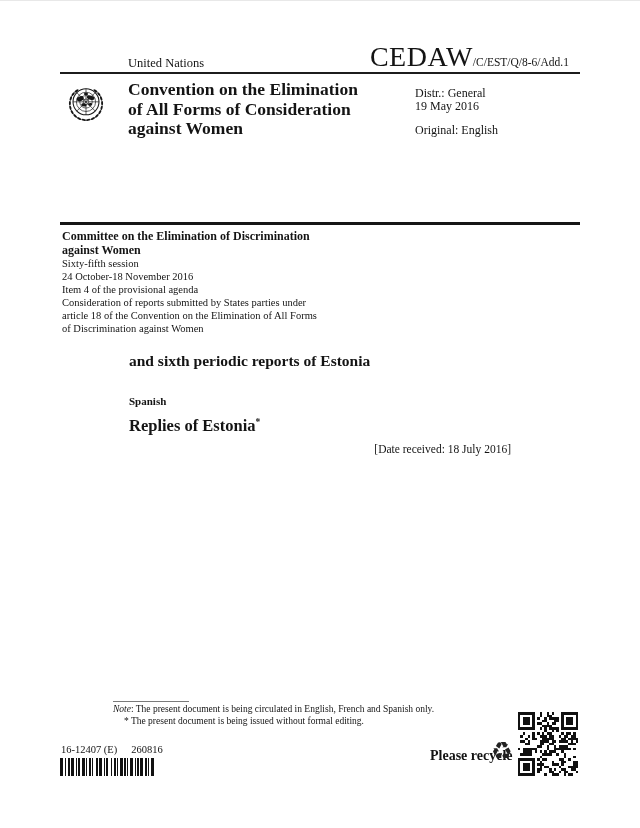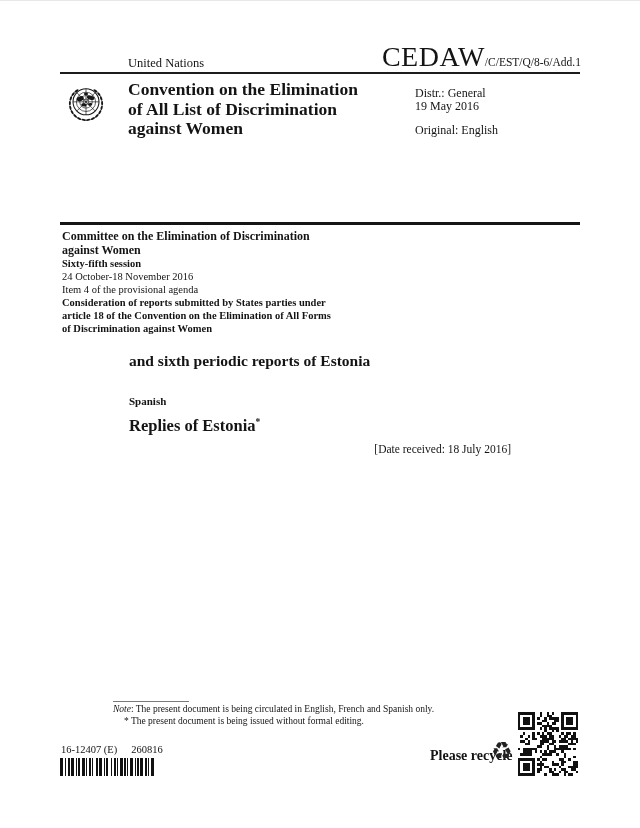--- a/index.html
+++ b/index.html
@@ -10,39 +10,39 @@
     margin: 1px auto;
     background: #ffffff;
     font-family: "Liberation Serif", "DejaVu Serif", serif;
     color: #141414;
     overflow: hidden;
   }
   .abs { position: absolute; }
 
   
   .org-name { left: 128px; top: 55px; font-size: 12.5px; }
-  .symbol-block { top: 40px; right: 59px; display: flex; align-items: baseline; }
+  .symbol-block { top: 40px; right: 71px; display: flex; align-items: baseline; }
   .symbol-main { font-size: 28px; letter-spacing: 0.5px; }
   .symbol-suffix { font-size: 11.5px; }
   .header-rule { left: 60px; top: 71px; width: 520px; height: 1.5px; background: #1c1c1c; }
 
   
   .emblem { left: 60px; top: 79px; width: 52px; height: 52px; }
   .masthead-title {
     left: 128px; top: 79px; width: 300px;
     font-size: 17.5px; font-weight: bold; line-height: 19.5px;
   }
   .distr-block { left: 415px; top: 86px; font-size: 12px; line-height: 12.5px; }
   .distr-original { margin-top: 12px; }
 
   
   .section-rule { left: 60px; top: 221px; width: 520px; height: 2.5px; background: #151515; }
   .committee { left: 62px; top: 229px; font-size: 10.5px; line-height: 13px; }
   .committee-name { font-size: 12px; font-weight: bold; line-height: 13.5px; }
-  .bold { font-weight: bold; }
+  .bold { font-weight: normal; }
 
   
   .doc-title {
     left: 129px; top: 350px; width: 475px;
     font-size: 15.5px; font-weight: bold; line-height: 19px;
   }
   .addendum { left: 129px; top: 394px; font-size: 11px; font-weight: bold; }
   .replies { left: 129px; top: 415px; font-size: 16.5px; font-weight: bold; }
   .replies sup { font-size: 9.5px; vertical-align: super; }
   .date-received { top: 442px; right: 129px; font-size: 11.5px; }
@@ -116,21 +116,21 @@
         <ellipse cx="76.57218632176549" cy="61.966180322211684" rx="1.9" ry="4.6" transform="rotate(-149 76.57218632176549 61.966180322211684)"></ellipse>
         <ellipse cx="80.07916751455589" cy="53.4995787635897" rx="1.9" ry="4.6" transform="rotate(-166 80.07916751455589 53.4995787635897)"></ellipse>
         <ellipse cx="80.95751557739179" cy="44.37758535646875" rx="1.9" ry="4.6" transform="rotate(-183 80.95751557739179 44.37758535646875)"></ellipse>
         <ellipse cx="79.13047124436316" cy="35.39737555690427" rx="1.9" ry="4.6" transform="rotate(-200 79.13047124436316 35.39737555690427)"></ellipse>
         <ellipse cx="74.75770081146607" cy="27.3437342822865" rx="1.9" ry="4.6" transform="rotate(-217.00000000000003 74.75770081146607 27.3437342822865)"></ellipse>
         <ellipse cx="68.22134282106667" cy="20.92047317437663" rx="1.9" ry="4.6" transform="rotate(-234 68.22134282106667 20.92047317437663)"></ellipse>
       </g>
   </svg>
   <div class="abs masthead-title">
     <div>Convention on the Elimination</div>
-    <div>of All List of Discrimination</div>
+    <div>of All Forms of Consideration</div>
     <div>against Women</div>
   </div>
   <div class="abs distr-block">
     <div>Distr.: General</div>
     <div>19 May 2016</div>
     <div class="distr-original">Original: English</div>
   </div>
 
   <div class="abs section-rule"></div>
   <div class="abs committee">

